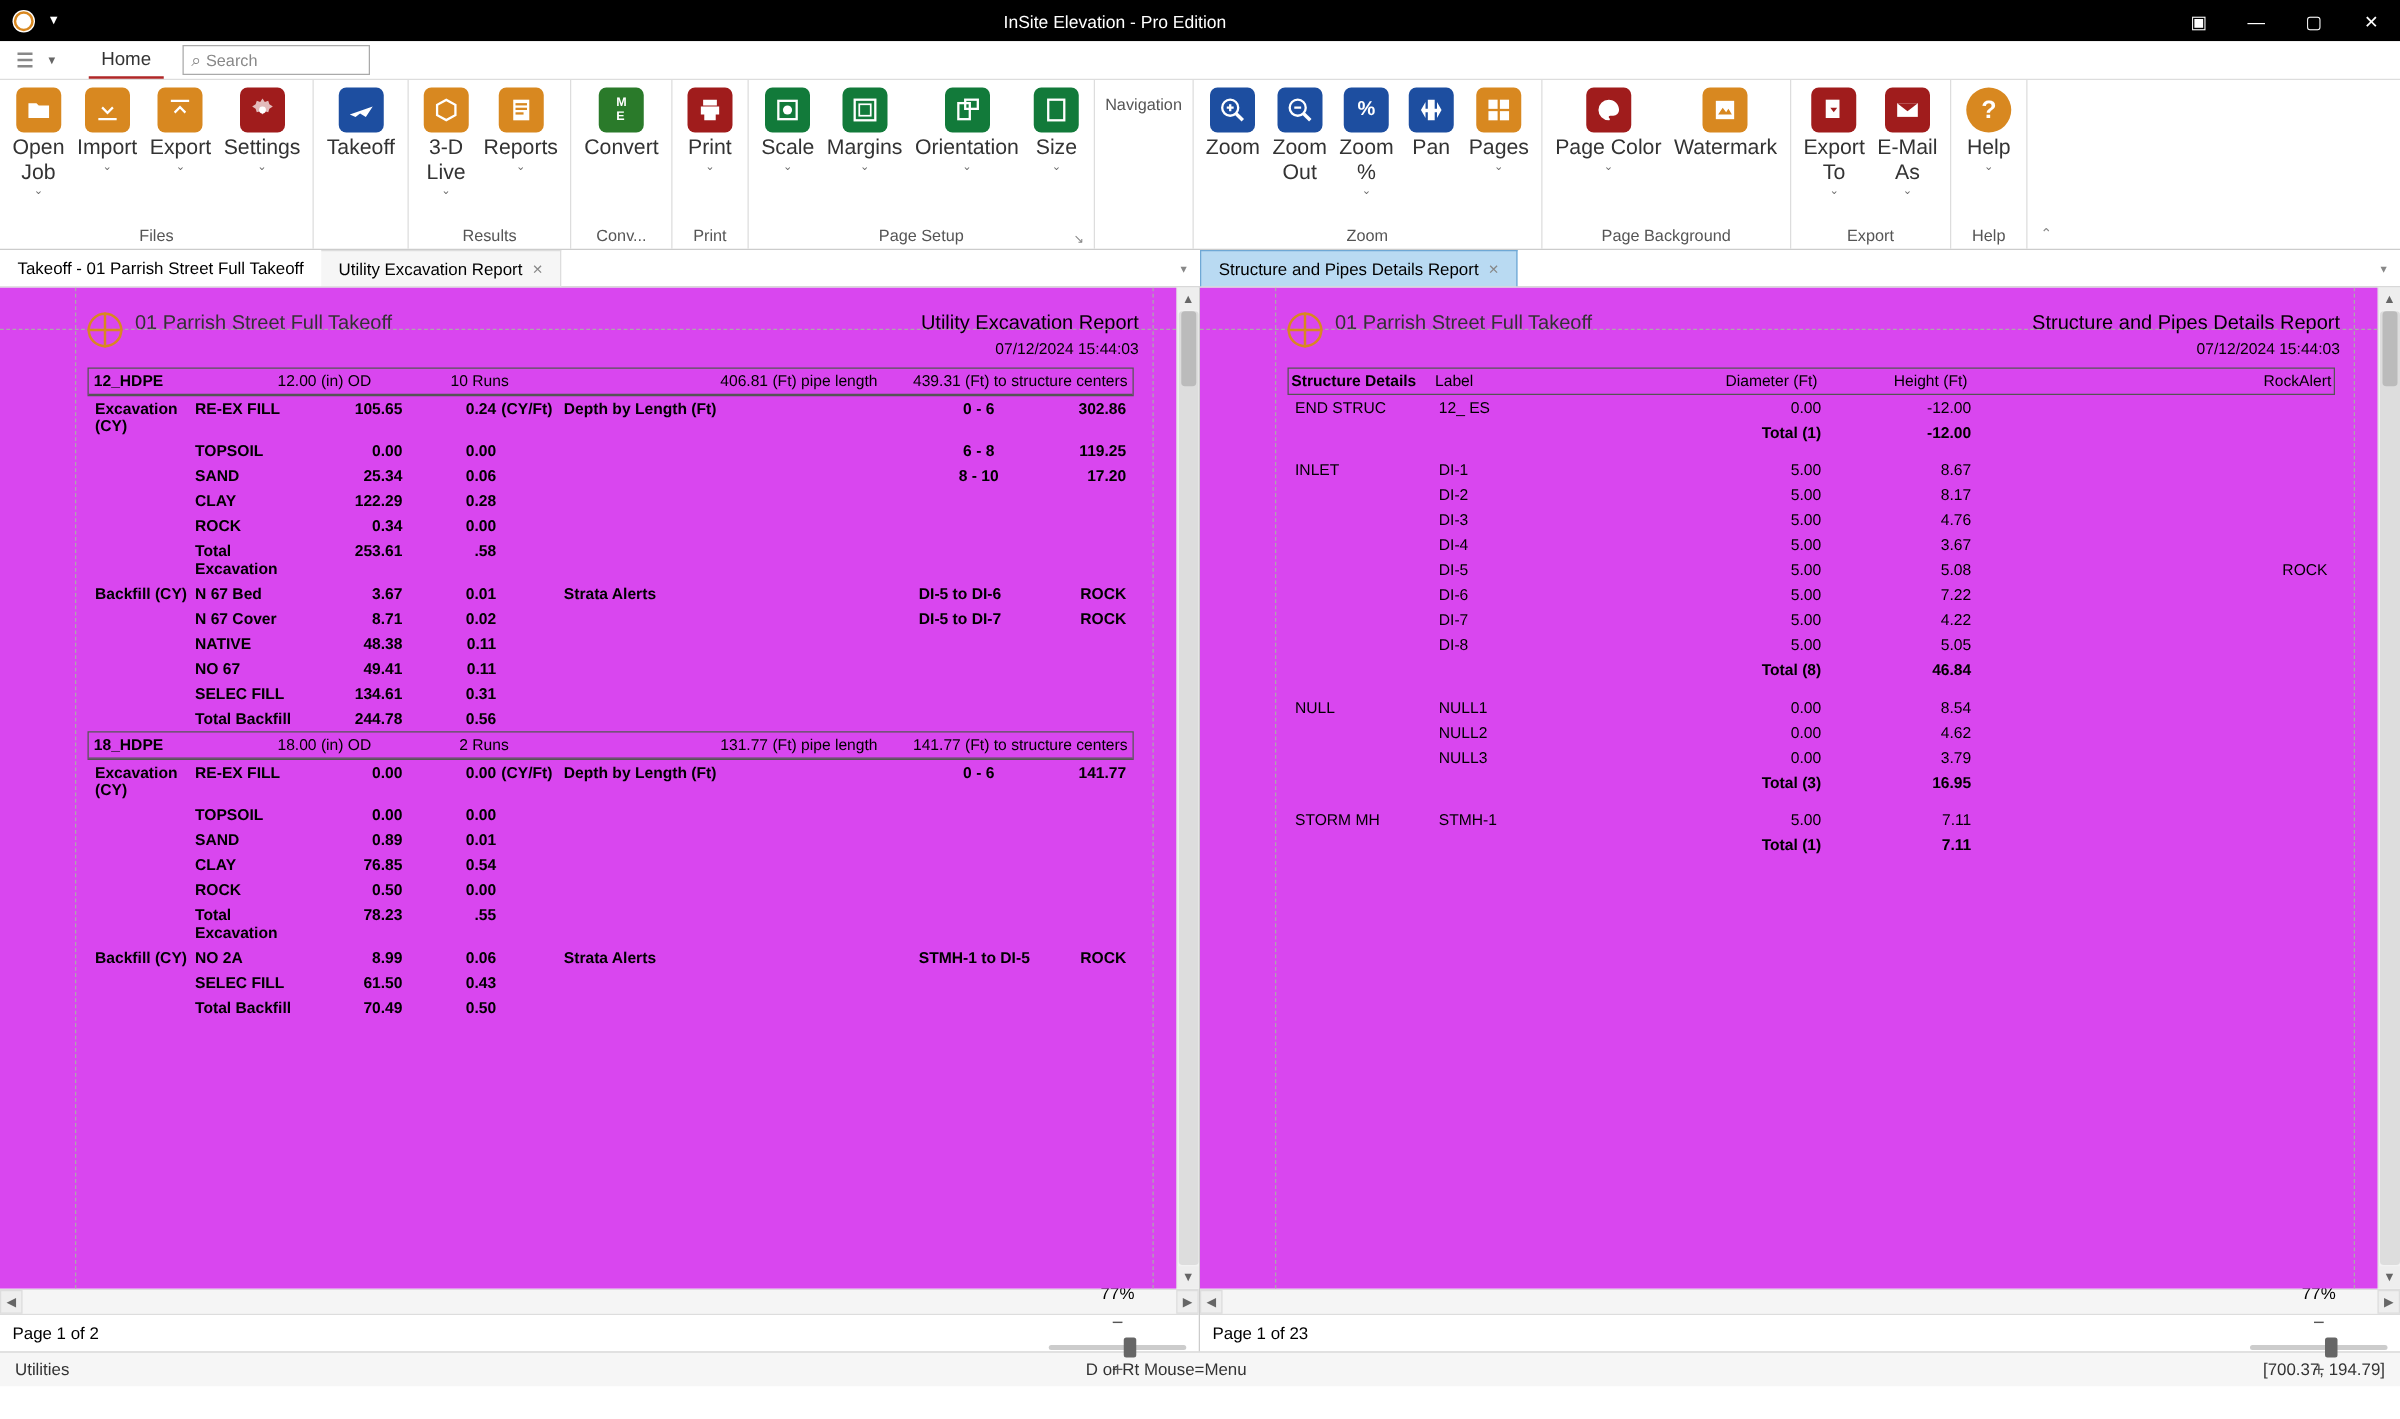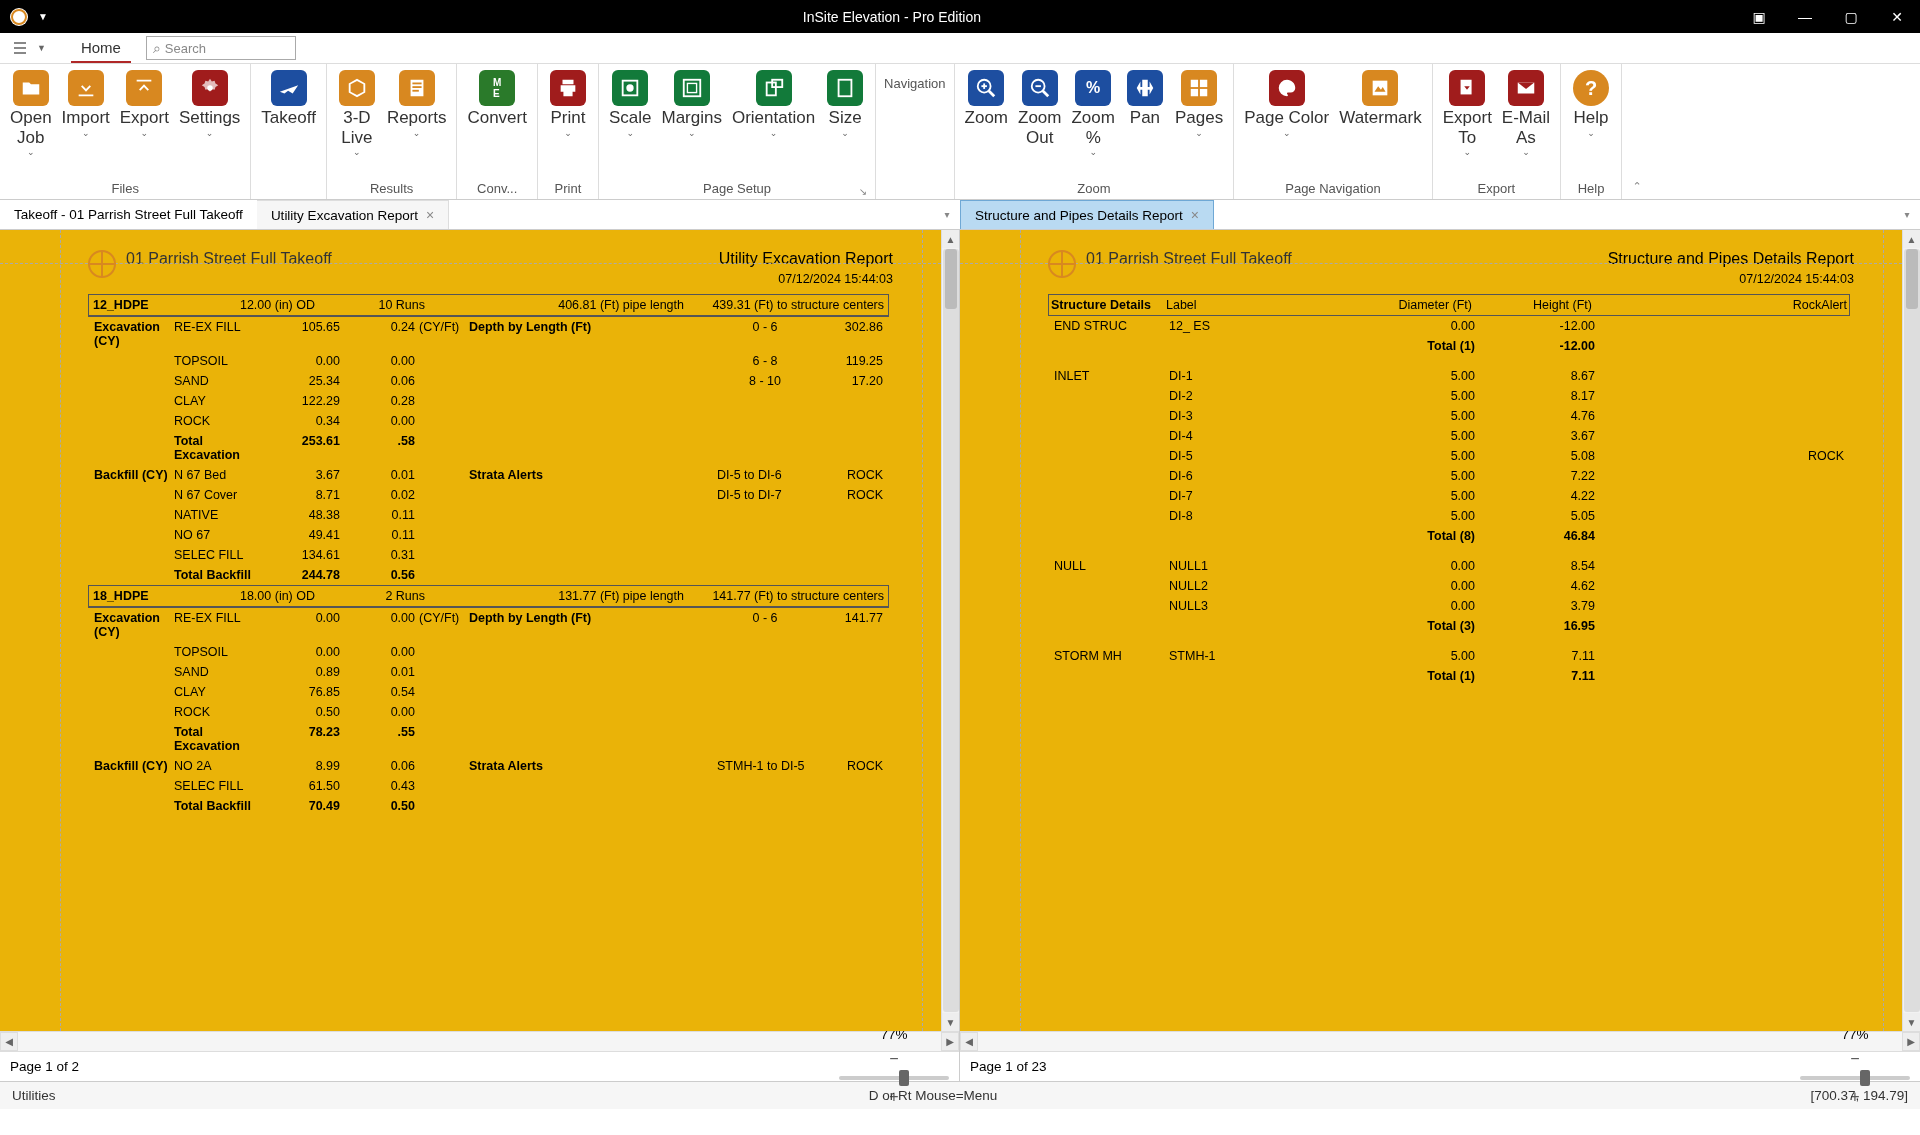--- a/index.html
+++ b/index.html
@@ -38,21 +38,21 @@
 .doc-tab { padding: 5px 14px; font-size:13.5px; display:flex; align-items:center; gap:8px; border-right:1px solid #ddd; border-top:1px solid #ddd; background:#f6f6f6; }
 .doc-tab.plain { background:#fff; border:none; }
 .doc-tab.active { background:#b9daf2; border:1px solid #6fa8d5; border-bottom:none; }
 .doc-tab .close { color:#888; font-size:14px; }
 .tab-drop { margin-left:auto; width:26px; display:flex; align-items:center; justify-content:center; color:#888; font-size:10px; }
 
 .content { display:flex; height: calc(100% - 33px - 31px - 136px - 30px - 28px - 26px); }
 .pane { width:50%; display:flex; flex-direction:column; border-right:1px solid #ccc; background:#fff; }
 .pane:last-child { border-right:none; }
 .pane-view { flex:1; display:flex; overflow:hidden; position:relative; }
-.page-area { flex:1; background:#eab308; overflow:hidden; padding: 10px 48px; position:relative; }
+.page-area { flex:1; background:#d946ef; overflow:hidden; padding: 10px 30px; position:relative; }
 .page-area .margin-left { position:absolute; left:60px; top:0; bottom:0; width:0; border-left:1px dashed #aaa; }
 .page-area .margin-right { position:absolute; right:18px; top:0; bottom:0; width:0; border-left:1px dashed #aaa; }
 .page-area .margin-top { position:absolute; left:0; right:0; top:33px; height:0; border-top:1px dashed #aaa; }
 .vscroll { width:18px; background:#f2f2f2; border-left:1px solid #ddd; display:flex; flex-direction:column; }
 .vscroll .arrow { height:18px; display:flex; align-items:center; justify-content:center; font-size:10px; color:#666; background:#eee; }
 .vscroll .thumb { width:16px; margin:1px; flex:1; background:#ddd; border-radius:3px; position:relative; }
 .vscroll .thumb::after { content:""; position:absolute; left:2px; right:2px; top:0; height:60px; background:#bbb; border-radius:3px; }
 .hscroll-row { height:20px; display:flex; background:#f5f5f5; border-top:1px solid #ddd; }
 .hscroll-row .arrow { width:18px; display:flex; align-items:center; justify-content:center; font-size:10px; color:#666; background:#eee; border:1px solid #ddd; }
 .hscroll-row .track { flex:1; }
@@ -74,21 +74,21 @@
 .report-title { font-size:16px; color:#333; }
 .report-right { margin-left:auto; text-align:right; }
 .report-right .rname { font-size:16px; }
 .report-right .rstamp { font-size:12.5px; margin-top:4px; }
 
 .rpt-box { border:1px solid #555; margin-left:40px; margin-right:4px; }
 .section-head { border-bottom:1px solid #555; border-top:1px solid #555; display:flex; font-size:12.5px; }
 .section-head:first-child { border-top:none; }
 .section-head > div { padding:3px 4px; }
 
-.row5 { display:flex; font-size:12.5px; padding:1px 4px; margin-left:40px; margin-right:4px; }
+.row5 { display:flex; font-size:12.5px; padding:1px 4px; margin-left:40px; margin-right:4px;font-weight:bold; }
 .row5 > div { padding:2px 2px; }
 .row5.bold { font-weight:bold; }
 .c1 { width:80px; } .c2 { width:85px; } .c3 { width:85px; text-align:right; } .c4 { width:75px; text-align:right; } .c45 { width:50px; } .c5 { flex:1; } .c6 { width:80px; text-align:center; } .c7 { width:80px; text-align:right; }
 
 .srow { display:flex; font-size:12.5px; padding:1px 4px; margin-left:40px; margin-right:4px; }
 .srow > div { padding:2px 2px; }
 .srow.bold { font-weight:bold; }
 .s1 { width:115px; } .s2 { width:180px; } .s3 { width:130px; text-align:right; } .s4 { width:120px; text-align:right; } .s5 { flex:1; text-align:right; }
 
 .sh { border:1px solid #555; display:flex; font-size:12.5px; margin-left:40px; margin-right:4px; }
@@ -359,21 +359,21 @@
       <div class="ribbon-btn">
         <div class="ribbon-icon" style="background:#d88820">
             <svg class="ricon" viewBox="0 0 24 24">
               <rect x="4" y="4" width="16" height="16" fill="#fff"></rect>
               <path fill="#d88820" d="M6 16l4-6 3 4 2-3 3 5z"></path>
             </svg>
           </div>
         <div class="ribbon-label">Watermark</div>
       </div>
     </div>
-    <div class="group-label">Page Navigation</div>
+    <div class="group-label">Page Background</div>
   </div>
 
   <div class="ribbon-group">
     <div class="ribbon-row">
       <div class="ribbon-btn">
         <div class="ribbon-icon" style="background:#a01c1c">
             <svg class="ricon" viewBox="0 0 24 24">
               <rect x="5" y="3" width="12" height="16" fill="#fff"></rect>
               <path fill="#a01c1c" d="M9 10h6l-3 4z"></path>
             </svg>

